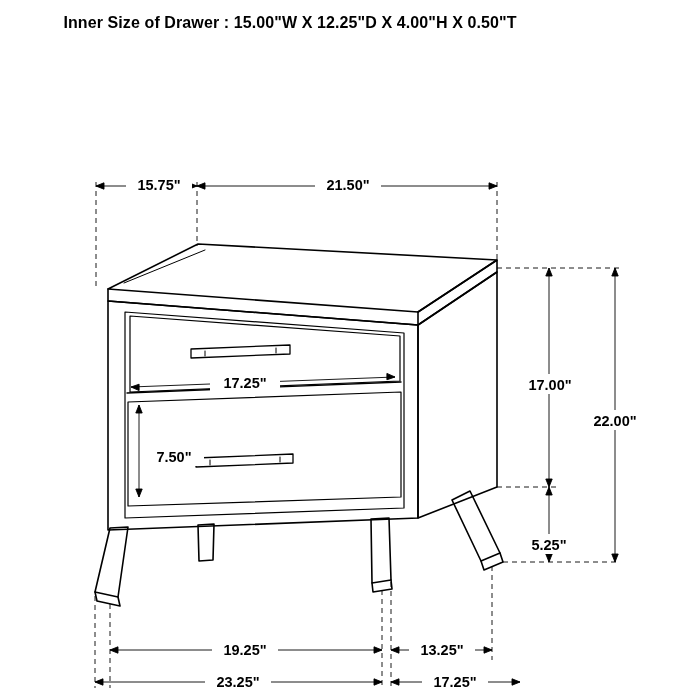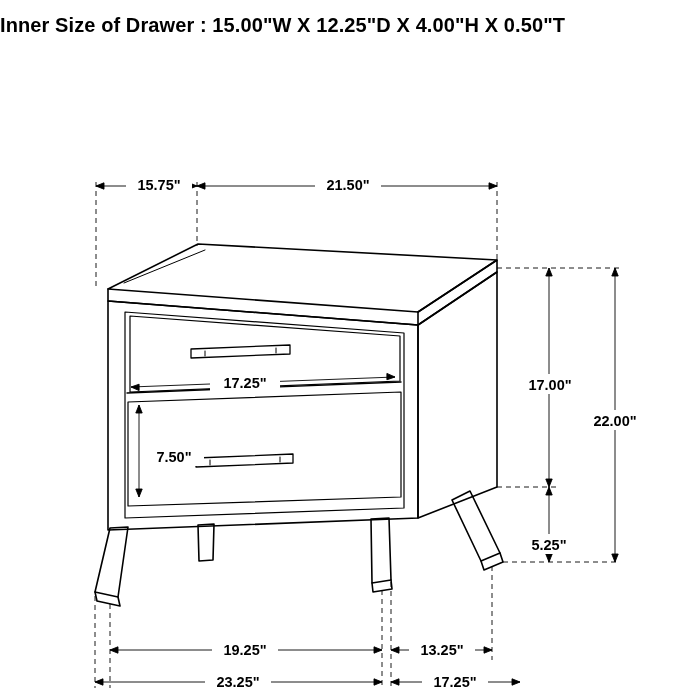--- a/index.html
+++ b/index.html
@@ -17,22 +17,22 @@
   #root {
     position: relative;
     width: 700px;
     height: 700px;
   }
   .title {
     position: absolute;
     top: 14px;
     left: 0;
     width: 580px;
-    text-align: left;
-    font-size: 20px;
+    text-align: center;
+    font-size: 16px;
     font-weight: bold;
     letter-spacing: 0.1px;
     color: #000;
     white-space: nowrap;
   }
   svg.diagram {
     position: absolute;
     top: 0;
     left: 0;
     width: 700px;

